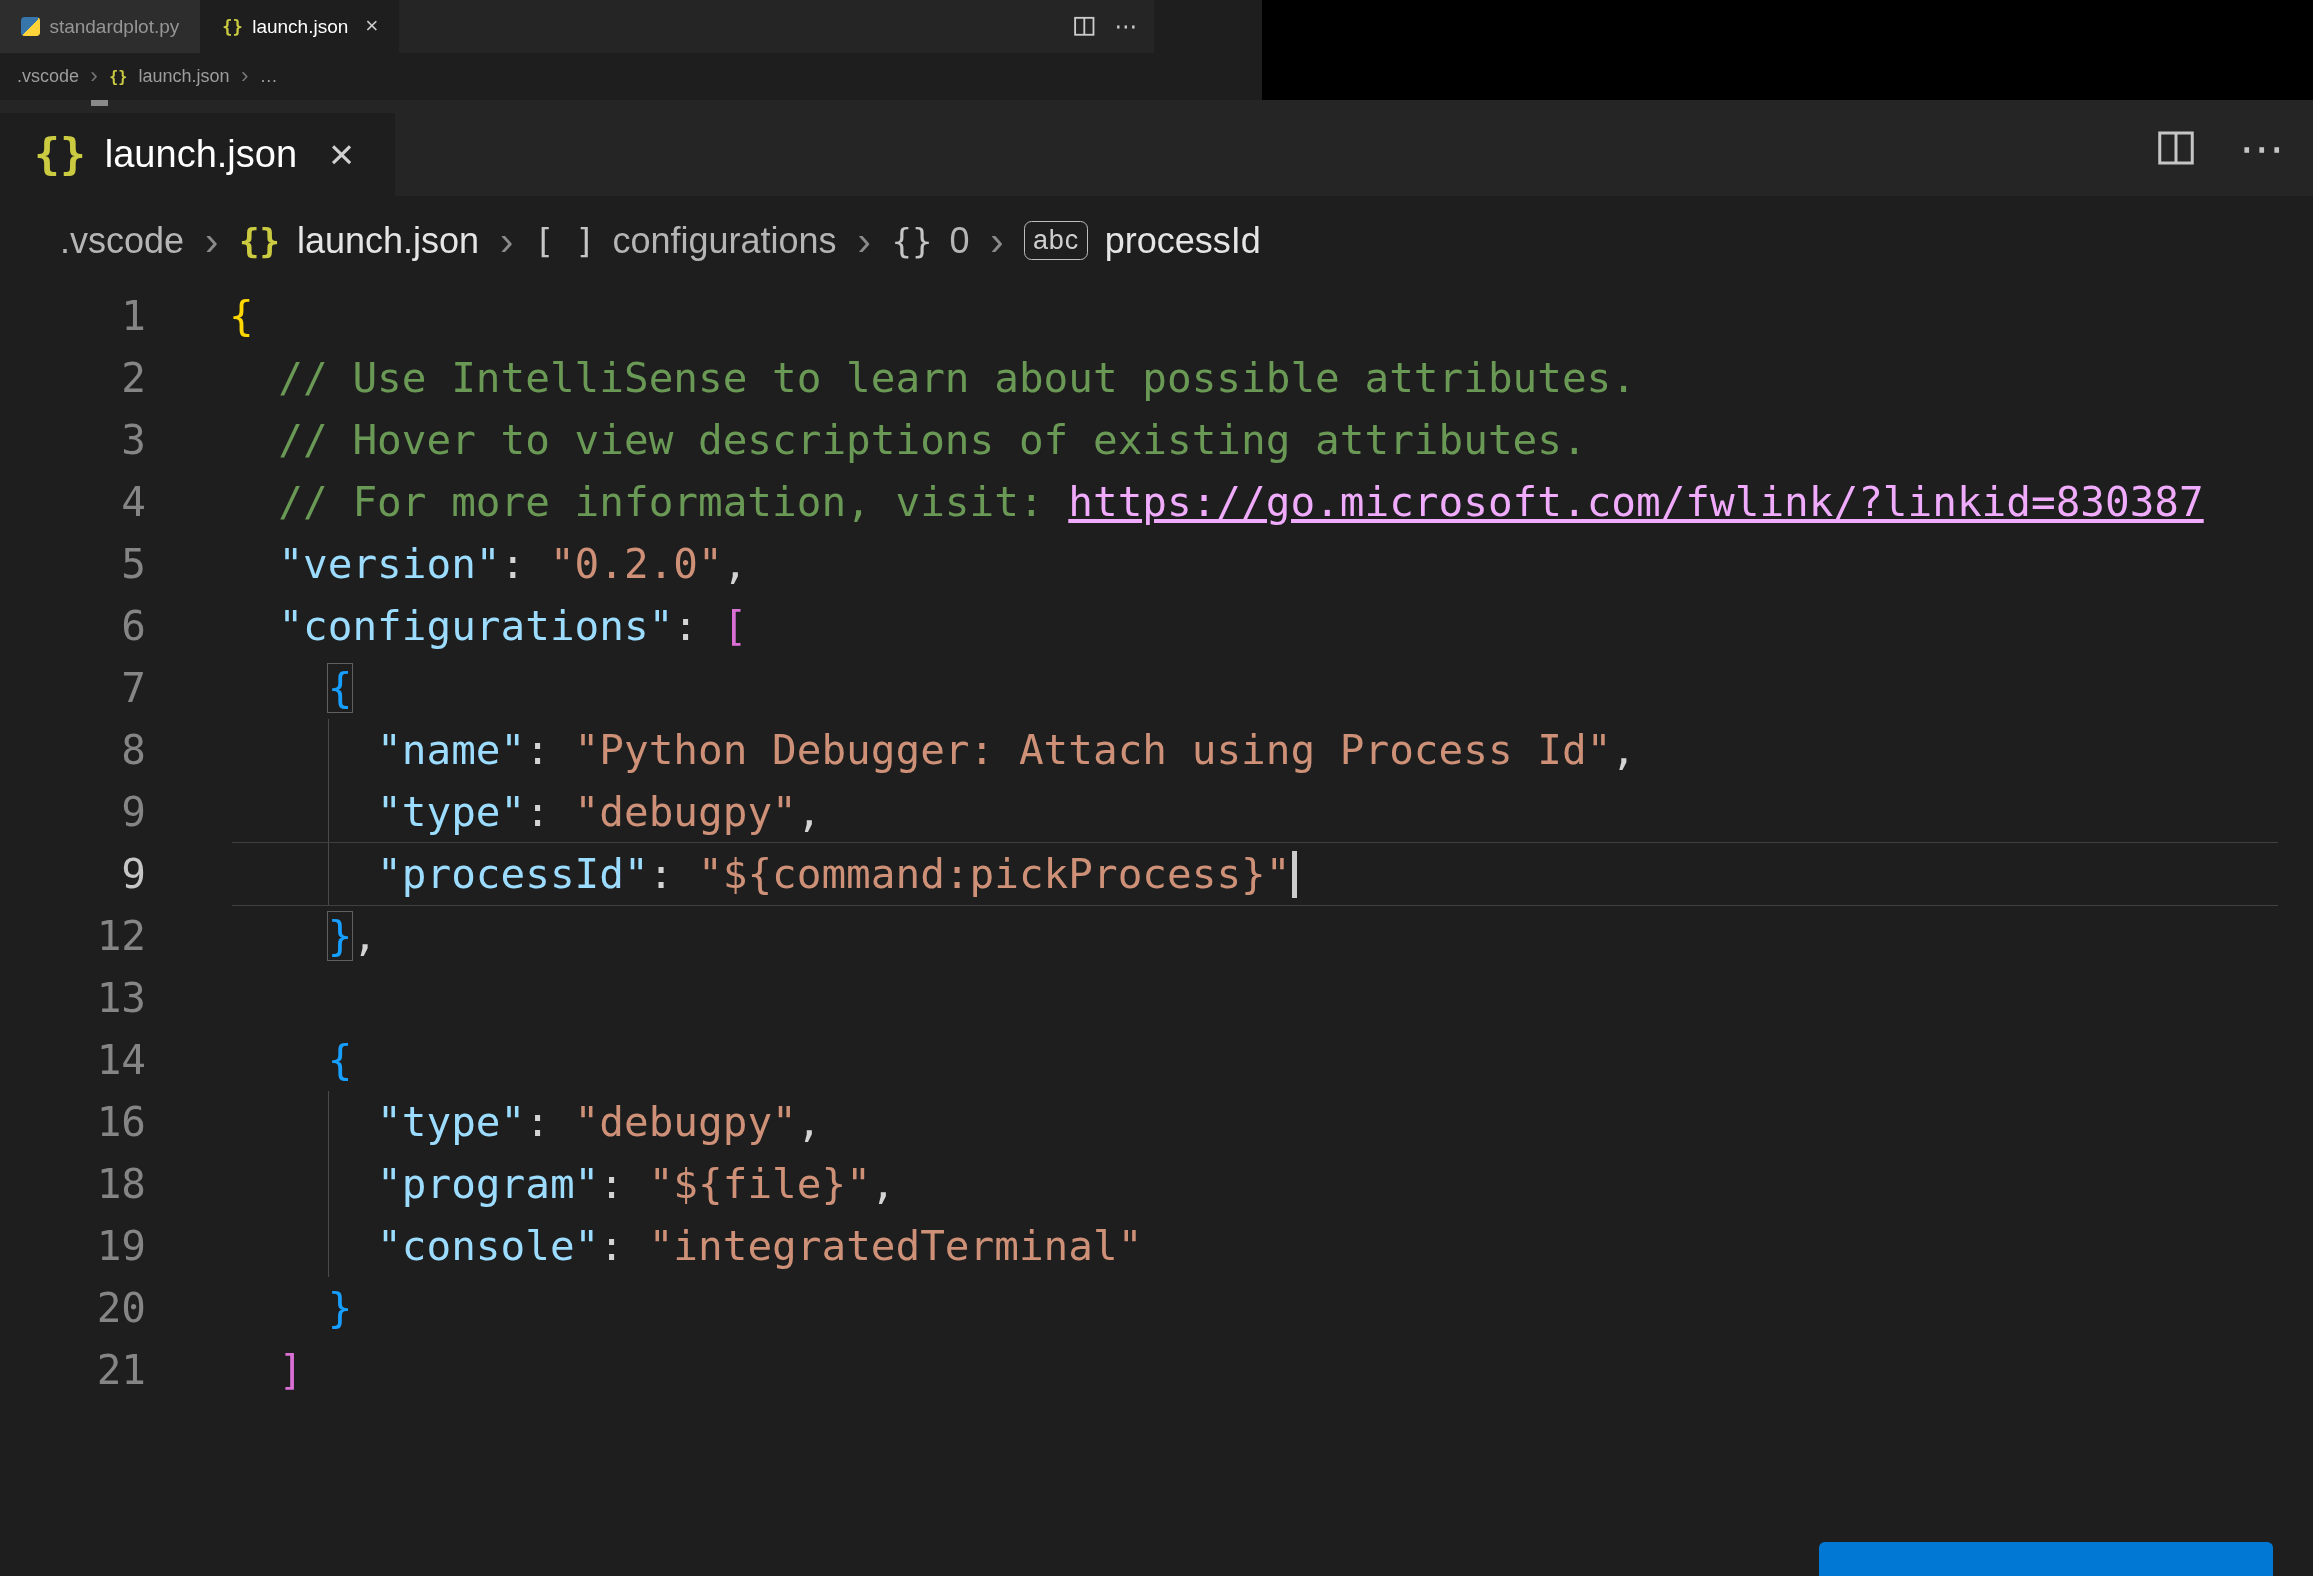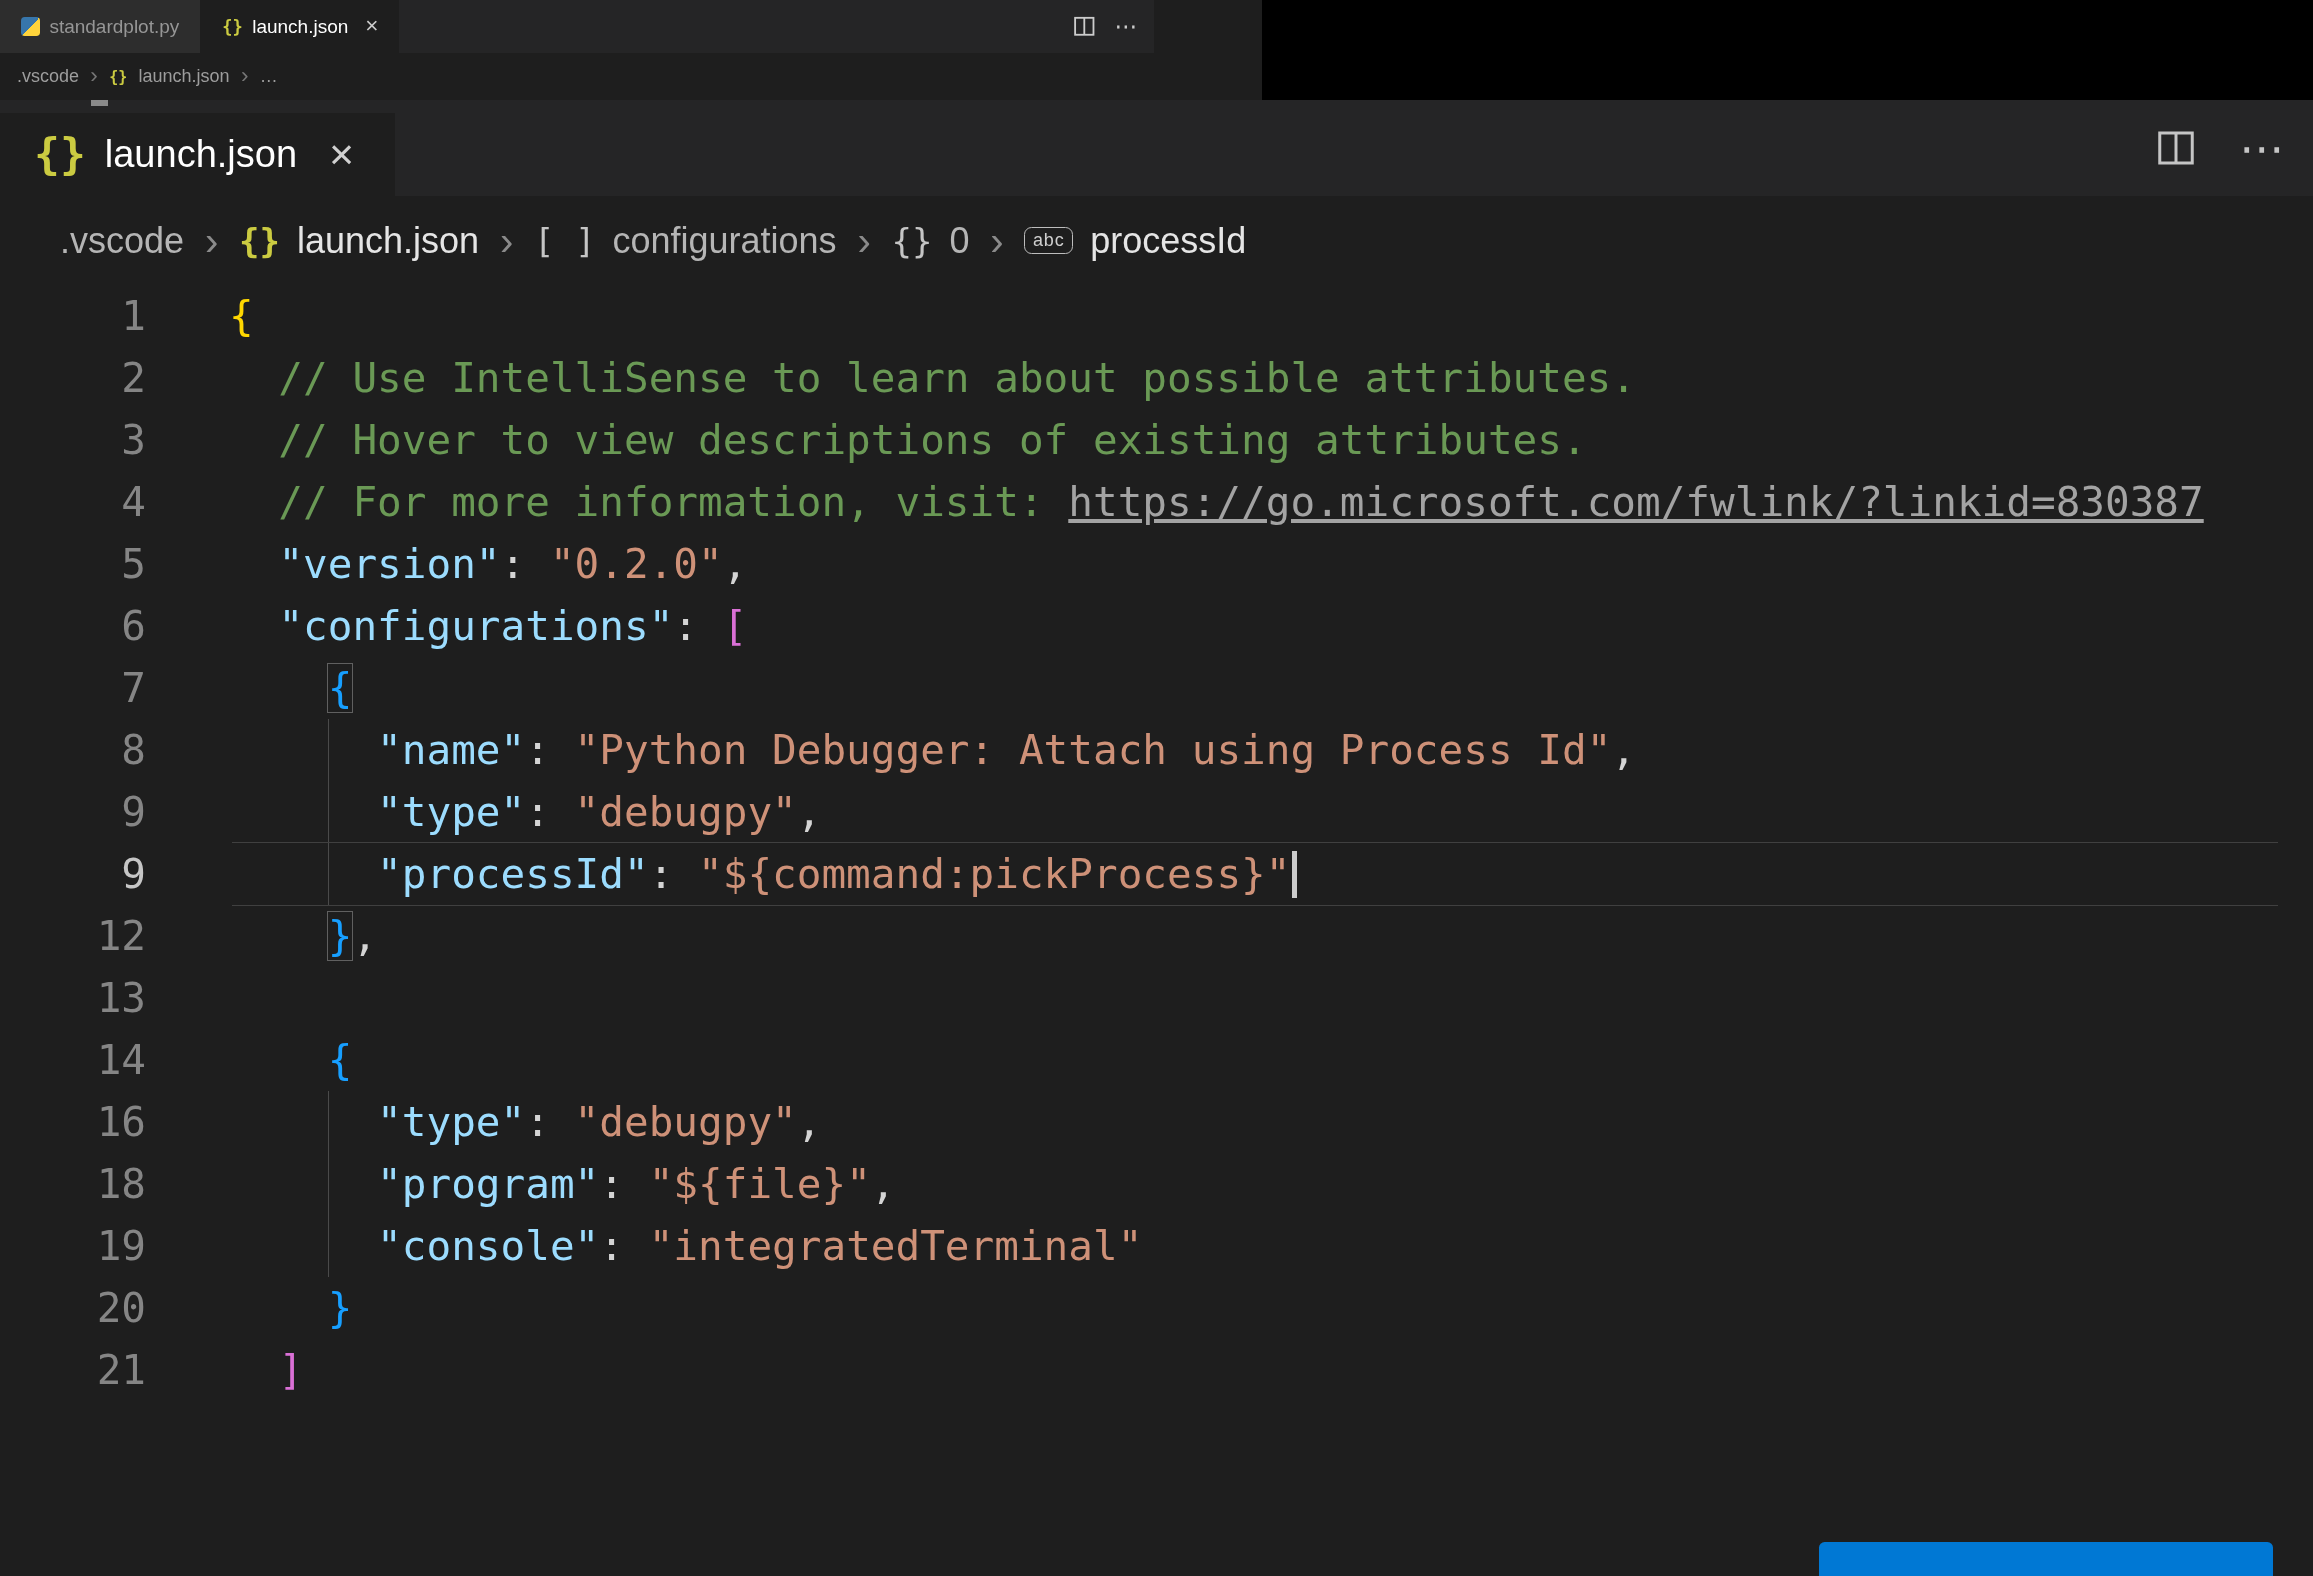--- a/index.html
+++ b/index.html
@@ -31,35 +31,35 @@
   .zoom-tab{height:83px;background:#1e1e1e;display:flex;align-items:center;gap:19px;padding:0 41px 0 34px;}
   .zoom-tab .json-big{font-size:43px;color:#cbcb41;font-family:"DejaVu Sans Mono",monospace;font-weight:bold;line-height:1;}
   .zoom-tab .label{font-size:38px;color:#ffffff;}
   .zoom-tab .close{font-size:43px;color:#d0d0d0;margin-left:13px;line-height:1;}
   .zoom-actions{margin-left:auto;align-self:center;display:flex;align-items:center;gap:43px;padding-right:26px;color:#c5c5c5;}
   .dots-lg{font-size:45px;letter-spacing:3.8px;line-height:1;}
   .zoom-crumbs{height:89px;display:flex;align-items:center;gap:17px;padding-left:60px;font-size:36px;color:#b5b5b5;}
   .zoom-crumbs .chev{color:#8a8a8a;font-size:40px;line-height:1;padding:0 3.8px;}
   .zoom-crumbs .ic{font-family:"DejaVu Sans Mono",monospace;font-size:34px;color:#c5c5c5;line-height:1;}
   .zoom-crumbs .ic.yellow{color:#cbcb41;font-weight:bold;}
-  .zoom-crumbs .abc{border:1.9px solid #bdbdbd;border-radius:7.5px;padding:0.9px 7.5px;font-size:18px;color:#cfcfcf;letter-spacing:0.9px;line-height:1.3;}
+  .zoom-crumbs .abc{border:1.9px solid #bdbdbd;border-radius:7.5px;padding:0.9px 7.5px;font-size:27px;color:#cfcfcf;letter-spacing:0.9px;line-height:1.3;}
   .zoom-crumbs .bright{color:#e5e5e5;}
   
   .code{font-family:"DejaVu Sans Mono",monospace;font-size:41px;line-height:62px;}
   .line{display:flex;position:relative;height:62px;}
   .num{flex:0 0 146px;text-align:right;color:#858585;user-select:none;}
   .line.current .num{color:#c6c6c6;}
   .content{white-space:pre;padding-left:83px;position:relative;flex:1;color:#d4d4d4;}
   .line.current::after{content:"";position:absolute;left:232px;right:36px;top:-0.9px;bottom:-0.9px;border-top:1.9px solid #404040;border-bottom:1.9px solid #404040;pointer-events:none;}
   .guide{position:absolute;top:0;bottom:0;width:0;border-left:1.9px solid #4a4a4a;}
   .tok-pun{color:#d4d4d4}
   .tok-key{color:#9cdcfe}
   .tok-str{color:#ce9178}
   .tok-com{color:#6a9955}
-  .tok-link{color:#a3a3a3;text-decoration:underline;}
+  .tok-link{color:#f0abfc;text-decoration:underline;}
   .tok-b1{color:#ffd700}
   .tok-b2{color:#da70d6}
   .tok-b3{color:#179fff}
   .tok-match{outline:1.9px solid #606060;}
   .tok-cur{display:inline-block;width:4.7px;height:47px;background:#cccccc;vertical-align:text-bottom;margin-left:1.9px;}
   
   .add-btn{position:absolute;left:1819px;top:1542px;width:454px;height:66px;background:#0078d4;border-radius:5.6px 5.6px 0 0;}
   svg{display:block;}
 </style>
 </head>

